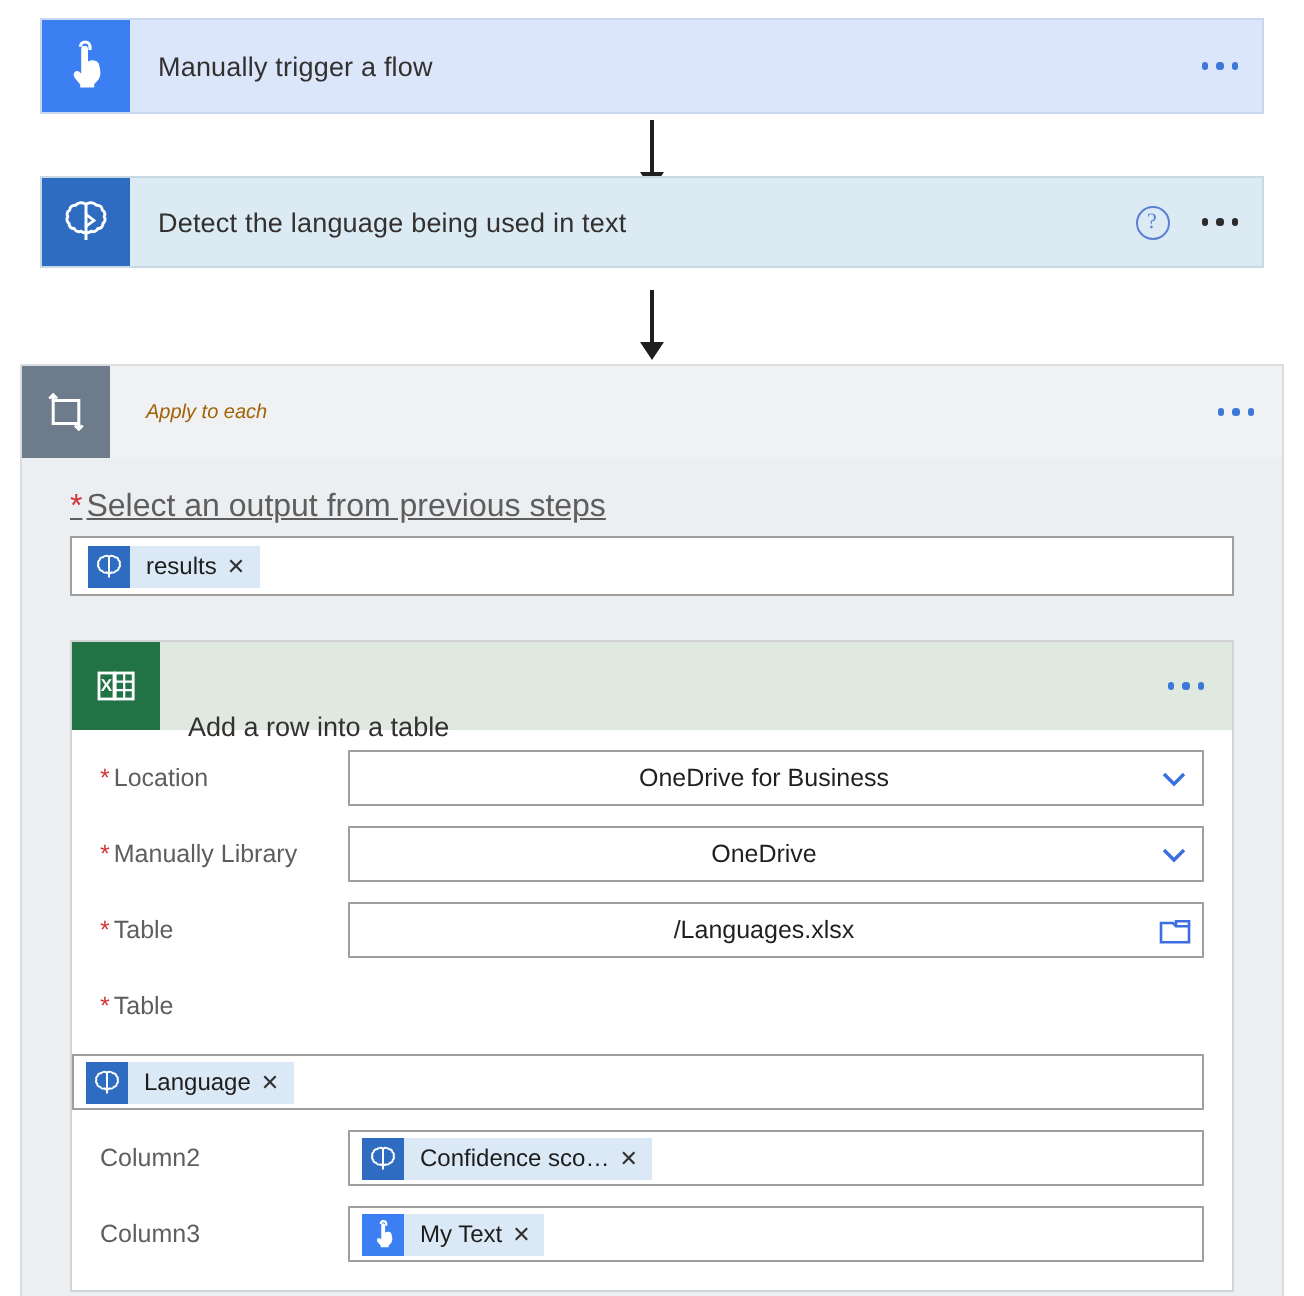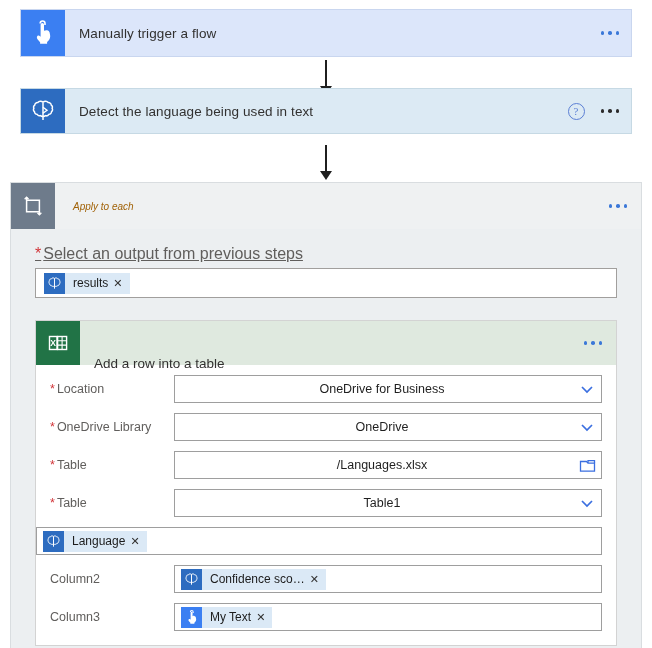--- a/index.html
+++ b/index.html
@@ -352,21 +352,21 @@
               <span class="chev">
                 <svg width="16" height="16" viewBox="0 0 16 16">
                     <path d="M3 6l5 5 5-5" fill="none" stroke="#3b6fe0" stroke-width="1.7"></path>
                   </svg>
               </span>
             </div>
           </div>
 
           <div class="form-row">
             <div class="form-label">
-              <span class="req-star">*</span><span>OneDrive Library</span>
+              <span class="req-star">*</span><span>Manually Library</span>
             </div>
             <div class="form-control">
               <span class="ctrl-value">OneDrive</span>
               <span class="chev">
                 <svg width="16" height="16" viewBox="0 0 16 16">
                     <path d="M3 6l5 5 5-5" fill="none" stroke="#3b6fe0" stroke-width="1.7"></path>
                   </svg>
               </span>
             </div>
           </div>
@@ -382,28 +382,20 @@
                   <path d="M1.5 3.5h6l1.5 1.6h6.5v8H1.5z" fill="none" stroke="#3b6fe0" stroke-width="1.3"></path>
                   <path d="M9 5.1V2.6h6.5v2.5" fill="none" stroke="#3b6fe0" stroke-width="1.3"></path>
                 </svg>
               </span>
             </div>
           </div>
 
           <div class="form-row">
             <div class="form-label">
               <span class="req-star">*</span><span>Table</span>
-            </div>
-            <div class="form-control">
-              <span class="ctrl-value">Table1</span>
-              <span class="chev">
-                <svg width="16" height="16" viewBox="0 0 16 16">
-                    <path d="M3 6l5 5 5-5" fill="none" stroke="#3b6fe0" stroke-width="1.7"></path>
-                  </svg>
-              </span>
             </div>
           </div>
 
           <div class="form-row">
             <div class="form-control token-host">
               <span class="token">
                 <span class="token-ico brand-blue">
                   <svg width="15" height="15" viewBox="0 0 26 26" aria-hidden="true">
                     <path d="M13 4.2c-1.6-1.3-4.0-1.1-5.2.4-1.6-.2-3.0 1.0-3.0 2.5
                              -1.2.6-1.6 2.1-.9 3.2-.8 1.1-.5 2.6.6 3.3

